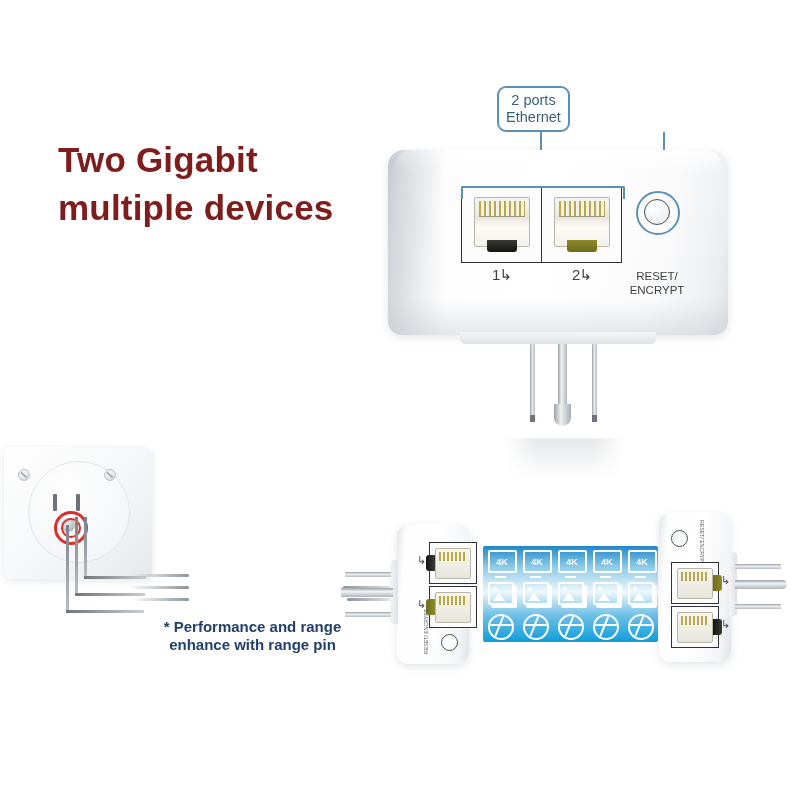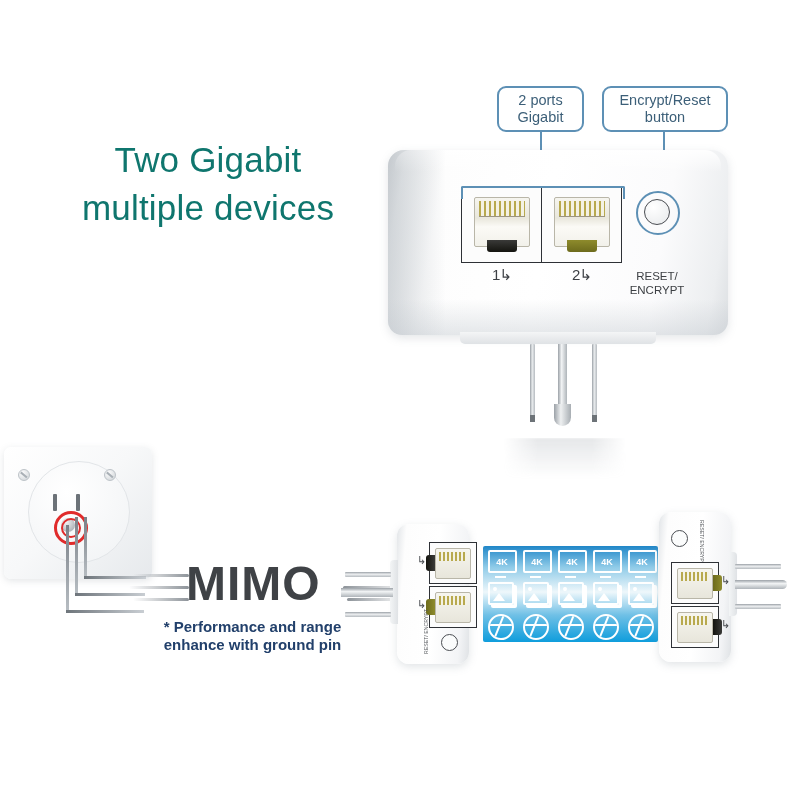--- a/index.html
+++ b/index.html
@@ -6,38 +6,38 @@
   body{
     width:800px;height:800px;background:#ffffff;
     font-family:"Liberation Sans", sans-serif;
     overflow:hidden;position:relative;
   }
   #stage{position:absolute;inset:0;width:800px;height:800px;}
 
   
   .headline{
     position:absolute;left:58px;top:136px;width:300px;
-    text-align:center;
+    text-align:left;
     font-size:35px;line-height:48px;
-    color:#0f766e;font-weight:400;letter-spacing:.2px;
+    color:#7f1d1d;font-weight:700;letter-spacing:.2px;
   }
   .headline div{white-space:nowrap;}
 
   
   .callout{
     position:absolute;
     border:2px solid #5d90b5;border-radius:9px;
     background:#ffffff;
     color:#3c5f78;
     font-size:14.5px;line-height:17px;
     text-align:center;
     display:flex;align-items:center;justify-content:center;
     box-sizing:border-box;padding:4px 6px;
   }
-  #callout-ports{left:497px;top:86px;width:87px;height:46px;}
+  #callout-ports{left:497px;top:86px;width:73px;height:46px;}
   #callout-button{left:602px;top:86px;width:126px;height:46px;}
   .leader{position:absolute;background:#5d90b5;width:2px;}
   #leader-ports{left:540px;top:132px;height:60px;}
   #leader-button{left:663px;top:132px;height:53px;}
 
   
   .bracket{position:absolute;border:2px solid #5d90b5;border-bottom:none;
            border-top-left-radius:2px;border-top-right-radius:2px;}
   #port-bracket{left:461px;top:186px;width:160px;height:11px;}
 
@@ -261,31 +261,25 @@
 <div id="stage">
 
   <div class="headline">
     <div>Two Gigabit</div>
     <div>multiple devices</div>
   </div>
 
   <div class="callout" id="callout-ports">
     <div>
       <span>2 ports</span><br>
-      <span>Gigabit</span>
+      <span>Ethernet</span>
     </div>
   </div>
   <div class="leader" id="leader-ports"></div>
 
-  <div class="callout" id="callout-button">
-    <div>
-      <span>Encrypt/Reset</span><br>
-      <span>button</span>
-    </div>
-  </div>
   <div class="leader" id="leader-button"></div>
 
   <div id="device-main">
     <div class="dev-body"></div>
     <div class="dev-top-sheen"></div>
     <div class="dev-left-shade"></div>
     <div class="dev-bottom-shade"></div>
 
     <div class="port-block">
       <div class="port-cell">
@@ -343,29 +337,28 @@
   <div class="trace-v" style="left:75px;top:517px;width:3px;height:79px;"></div>
   <div class="trace-v" style="left:84px;top:517px;width:3px;height:62px;"></div>
   <div class="trace" style="left:66px;top:610px;width:78px;height:3px;"></div>
   <div class="trace" style="left:75px;top:593px;width:70px;height:3px;"></div>
   <div class="trace" style="left:84px;top:576px;width:62px;height:3px;"></div>
 
   <div class="wave left" style="left:133px;top:574px;width:56px;"></div>
   <div class="wave left" style="left:129px;top:586px;width:60px;"></div>
   <div class="wave left" style="left:133px;top:598px;width:56px;"></div>
 
-  <div id="mimo-word">MIMO</div>
 
   <div class="wave right" style="left:347px;top:574px;width:52px;"></div>
   <div class="wave right" style="left:343px;top:586px;width:58px;"></div>
   <div class="wave right" style="left:347px;top:598px;width:52px;"></div>
 
   <div id="mimo-note">
     <div>* Performance and range</div>
-    <div>enhance with ground pin</div>
+    <div>enhance with range pin</div>
   </div>
 
   <div class="dev-side" id="dev-left" style="left:397px;top:524px;width:72px;height:140px;">
     <div class="side-body"></div>
     <div class="side-port" style="left:32px;top:18px;">
       <div class="side-rj">
           <div class="p"></div>
         </div>
       <div class="side-tab tab-dark" style="left:-4px;top:12px;"></div>
     </div>

